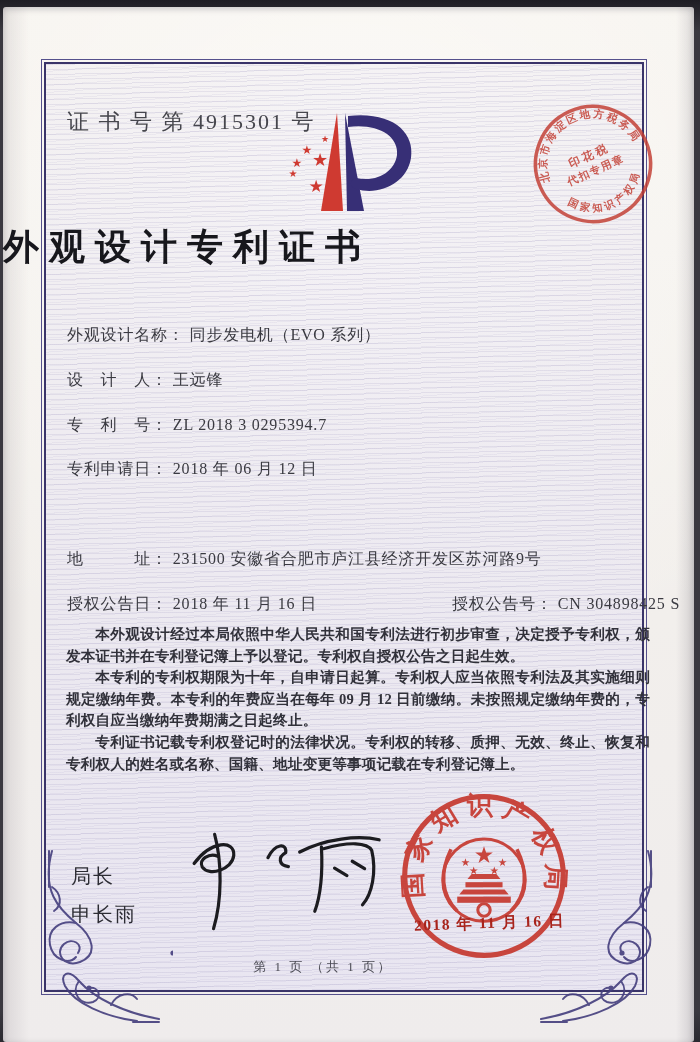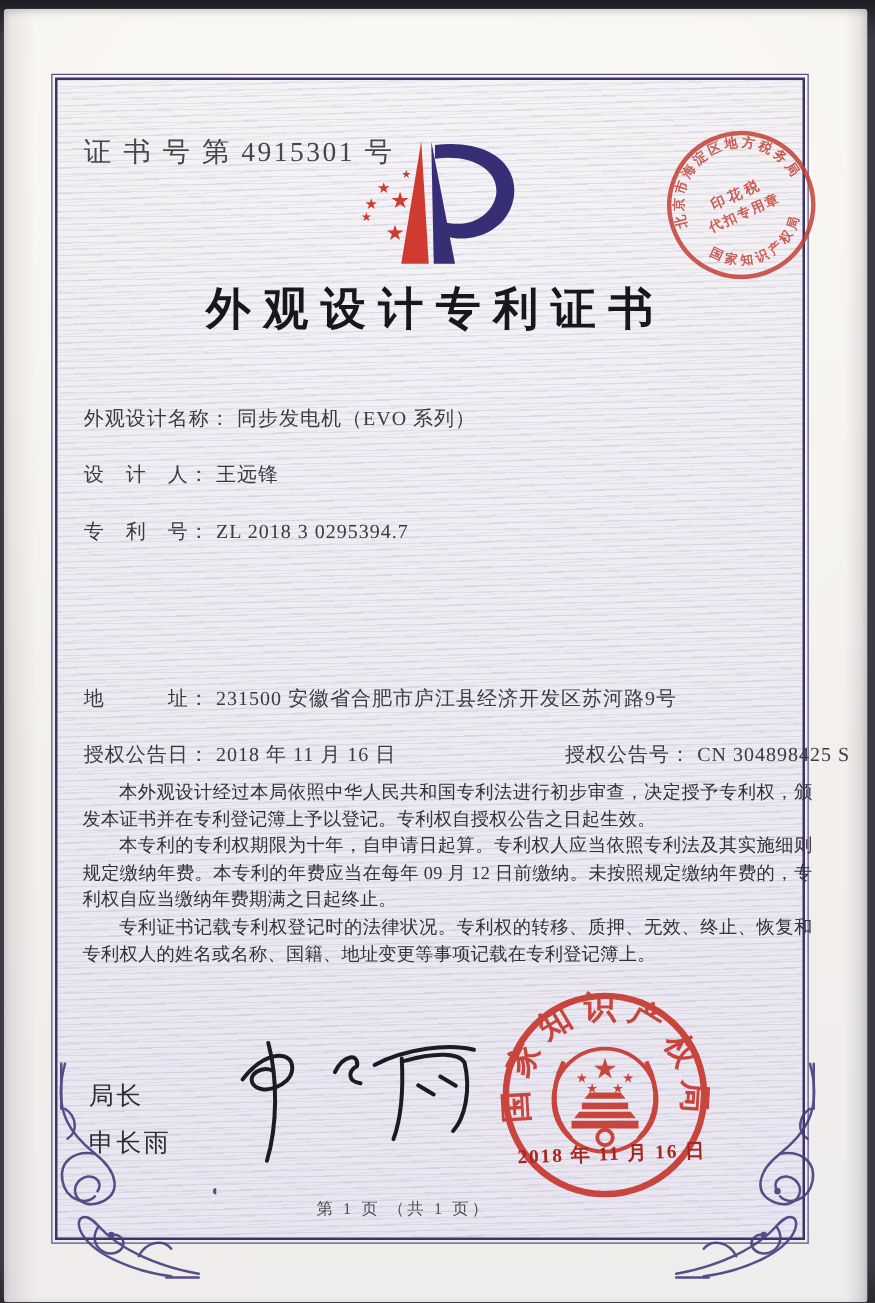--- a/index.html
+++ b/index.html
@@ -28,27 +28,27 @@
       repeating-linear-gradient(179deg, rgba(128,118,175,.14) 0px, rgba(128,118,175,.14) 1px, rgba(128,118,175,0) 1px, rgba(128,118,175,0) 5px),
       repeating-linear-gradient(176deg, rgba(128,118,175,.08) 0px, rgba(128,118,175,.08) 1px, rgba(128,118,175,0) 1px, rgba(128,118,175,0) 7px),
       linear-gradient(180deg, rgba(236,233,243,.35) 0%, rgba(231,228,242,.8) 100%);
   }
   .flourish { position:absolute; z-index:3; }
 
   .cert-no { position:absolute; left:64px; top:100px; font-size:22px; letter-spacing:2px; color:#46464d; z-index:4; }
 
   .logo { position:absolute; left:273px; top:103px; z-index:4; }
 
-  .title { position:absolute; left:0; right:0; top:216px; text-align:center; font-size:36px; font-weight:bold; letter-spacing:10px; color:#17171c; z-index:4; }
+  .title { position:absolute; left:0; right:0; top:216px; font-size:36px; font-weight:bold; letter-spacing:10px; color:#17171c; z-index:4; }
 
   .row { position:absolute; left:64px; font-size:16px; color:#3a3a41; letter-spacing:.8px; white-space:nowrap; z-index:4; }
   .row .val { margin-left:5px; }
   .grant-no { position:absolute; left:385px;font-family:Liberation Serif, serif; }
 
-  .paras { position:absolute; left:63px; top:617px; width:584px; z-index:4; }
+  .paras { position:absolute; left:63px; top:617px; width:584px; z-index:4;font-weight:bold; }
   .paras p { font-size:14.6px; line-height:21.6px; color:#31313a; text-indent:2em; text-align:justify; letter-spacing:.2px; }
 
   .director { position:absolute; left:68px; top:856px; z-index:4; font-family:"Liberation Sans","DejaVu Sans",sans-serif; color:#2c2c33; }
   .director div { font-size:20px; letter-spacing:2px; margin-bottom:11px; }
 
   .signature { position:absolute; left:162px; top:812px; z-index:5; }
 
   .footer { position:absolute; left:320px; top:951px; transform:translateX(-50%); font-size:13px; letter-spacing:2.5px; color:#4c4c55; z-index:4; white-space:nowrap; }
 
   
@@ -115,20 +115,23 @@
     <div class="title">外观设计专利证书</div>
 
     <div class="row" style="top:363px">
       <span>设　计　人：</span><span class="val">王远锋</span>
     </div>
     <div class="row" style="top:318px">
       <span>外观设计名称：</span><span class="val">同步发电机（EVO 系列）</span>
     </div>
     <div class="row" style="top:408px">
       <span>专　利　号：</span><span class="val">ZL 2018 3 0295394.7</span>
+    </div>
+    <div class="row" style="top:452px">
+      <span>专利申请日：</span><span class="val">2018 年 06 月 12 日</span>
     </div>
     <div class="row" style="top:542px">
       <span>地　　　址：</span><span class="val">231500 安徽省合肥市庐江县经济开发区苏河路9号</span>
     </div>
     <div class="row" style="top:587px">
       <span>授权公告日：</span><span class="val">2018 年 11 月 16 日</span>
       <span class="grant-no">
         <span>授权公告号：</span><span class="val">CN 304898425 S</span>
       </span>
     </div>

